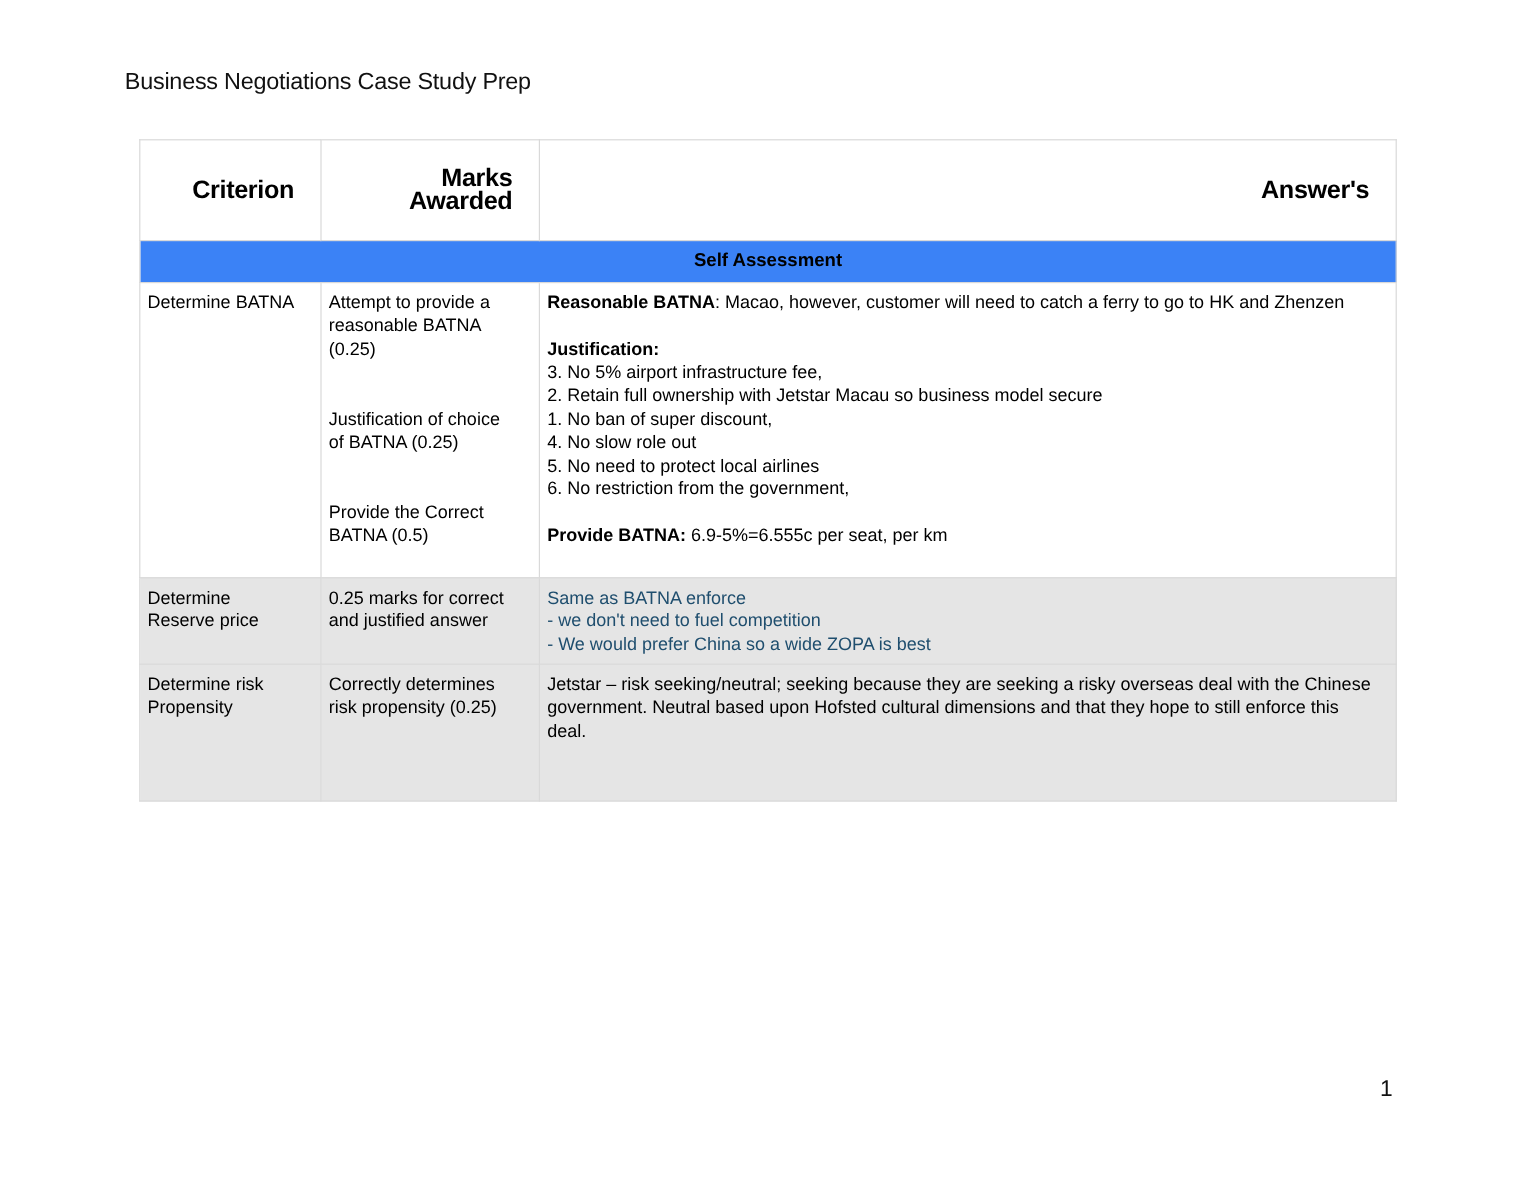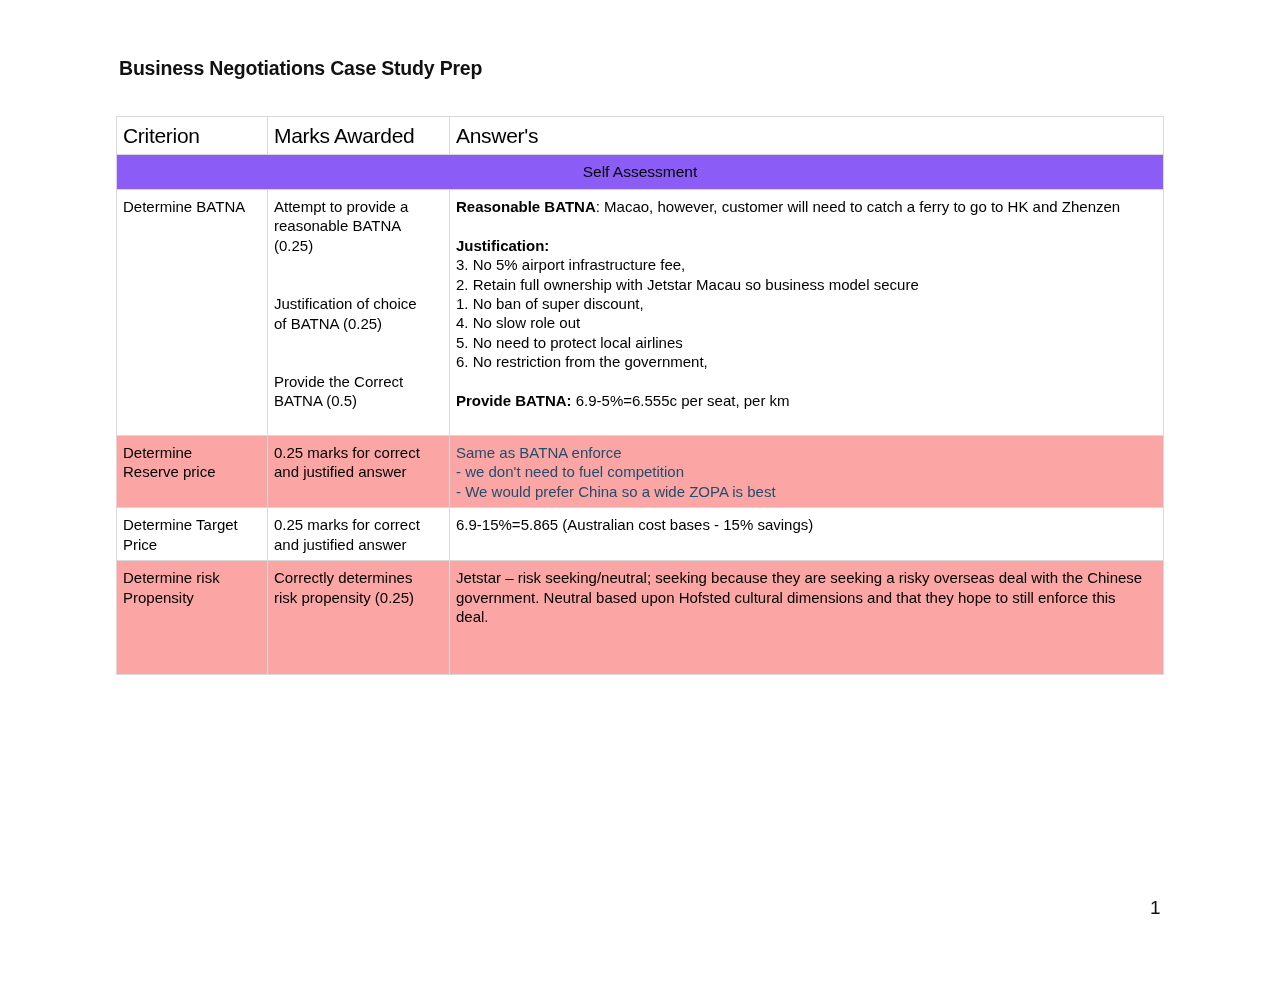--- a/index.html
+++ b/index.html
@@ -10,64 +10,63 @@
   body {
     width: 1280px;
     height: 989px;
     position: relative;
     font-family: "Liberation Sans", sans-serif;
     color: #000;
     overflow: hidden;
   }
   .doc-title {
     position: absolute;
-    left: 119px;
+    left: 104px;
     top: 57px;
     font-size: 19.5px;
     letter-spacing: -0.2px;
     color: #111;
-    font-weight: bold;
   }
   table.rubric {
     position: absolute;
     left: 116px;
     top: 116px;
     width: 1048px;
     border-collapse: collapse;
     table-layout: fixed;
     font-size: 15px;
     line-height: 19.4px;
   }
   table.rubric td, table.rubric th {
     border: 1px solid #d9d9d9;
     vertical-align: top;
     padding: 7px 20px 6px 6px;
   }
   table.rubric th {
     font-size: 21px;
-    font-weight: normal;
-    text-align: left;
+    font-weight: bold;
+    text-align: right;
     vertical-align: middle;
     height: 25px;
-    padding: 6px;
+    padding: 22px;
     letter-spacing: -0.3px;
   }
   .col-criterion { width: 151px; }
   .col-marks { width: 182px; }
   .col-answer { width: auto; }
   tr.section-row td {
-    background: #8b5cf6;
-    font-weight: normal;
+    background: #3b82f6;
+    font-weight: bold;
     text-align: center;
     font-size: 15.5px;
     height: 22px;
     padding: 6px;
     vertical-align: middle;
   }
-  tr.shade td { background: #fca5a5; }
+  tr.shade td { background: #e5e5e5; }
   td.answer { padding-left: 8px; }
   .para { display: block; }
   .gap { display: block; height: 19.4px; }
   .gap-lg { display: block; height: 39px; }
   b { font-weight: bold; }
   .blue { color: #1f4e6e; }
   .page-number {
     position: absolute;
     left: 1150px;
     top: 897px;
@@ -129,25 +128,20 @@
     <tr class="row-reserve shade">
       <td>Determine Reserve price</td>
       <td>0.25 marks for correct and justified answer</td>
       <td class="answer blue">
         <span class="para">Same as BATNA enforce</span>
         <span class="para">-  we don't need to fuel competition</span>
         <span class="para">-  We would prefer China so a wide ZOPA is best</span>
       </td>
     </tr>
 
-    <tr class="row-target">
-      <td>Determine Target Price</td>
-      <td>0.25 marks for correct and justified answer</td>
-      <td class="answer">6.9-15%=5.865 (Australian cost bases - 15% savings)</td>
-    </tr>
 
     <tr class="row-risk shade">
       <td>Determine risk Propensity</td>
       <td>Correctly determines risk propensity (0.25)</td>
       <td class="answer">Jetstar – risk seeking/neutral; seeking because they are seeking a risky overseas deal with the Chinese government. Neutral based upon Hofsted cultural dimensions and that they hope to still enforce this deal.</td>
     </tr>
   </tbody>
 </table>
 
 <div class="page-number">1</div>

